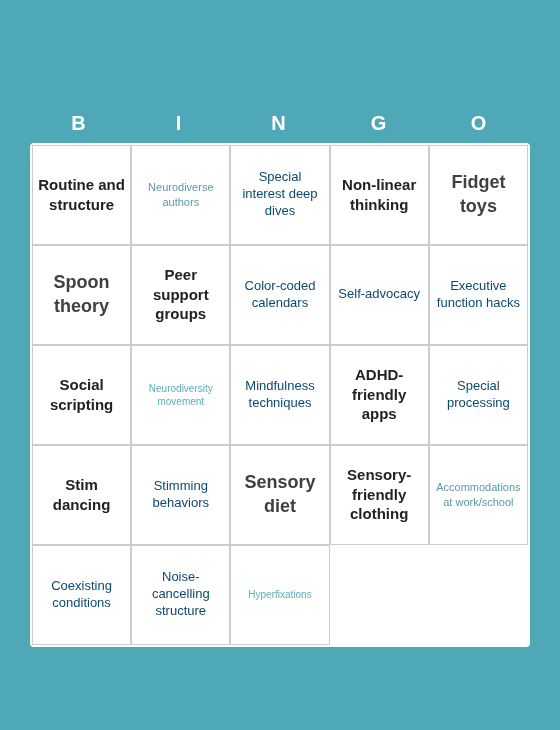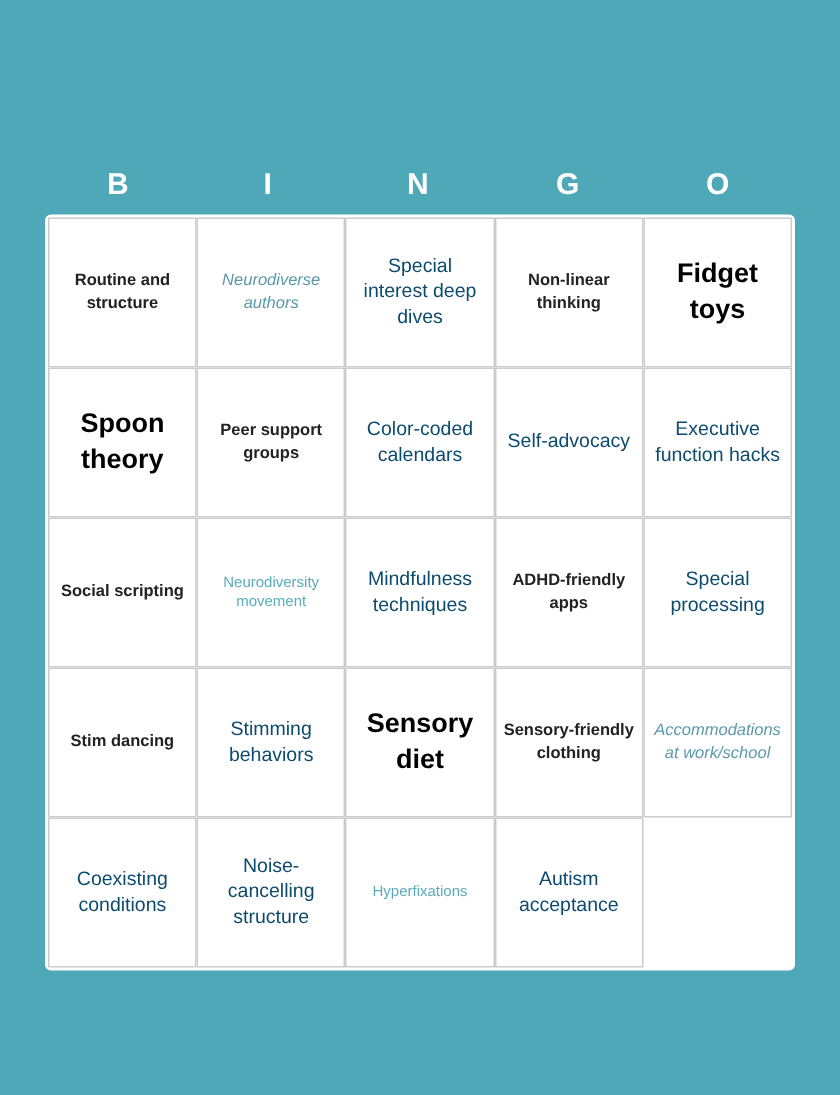--- a/index.html
+++ b/index.html
@@ -68,33 +68,32 @@
 
     .cell-text {
       font-size: 13px;
       color: #0c4a6e;
       line-height: 1.3;
     }
 
     .cell-text.large {
       font-size: 18px;
       font-weight: bold;
-      color: #000000;
+      color: #404040;
     }
 
     .cell-text.medium {
-      font-size: 11px;
+      font-size: 15px;
       font-weight: bold;
       color: #222;
     }
 
     .cell-text.small {
       font-size: 11px;
       color: #5a9aaa;
-      font-style: italic;
     }
 
     .cell-text.colored {
       color: #5aacbc;
       font-size: 10px;
       text-align: center;
     }
   </style>
 </head>
 <body>
@@ -173,17 +172,14 @@
       </div>
       <div class="cell">
         <span class="cell-text">Coexisting conditions</span>
       </div>
       <div class="cell">
         <span class="cell-text">Noise-cancelling structure</span>
       </div>
       <div class="cell">
         <span class="cell-text colored">Hyperfixations</span>
       </div>
-      <div class="cell">
-        <span class="cell-text">Autism acceptance</span>
-      </div>
     </div>
 </div>
 
 </body></html>

